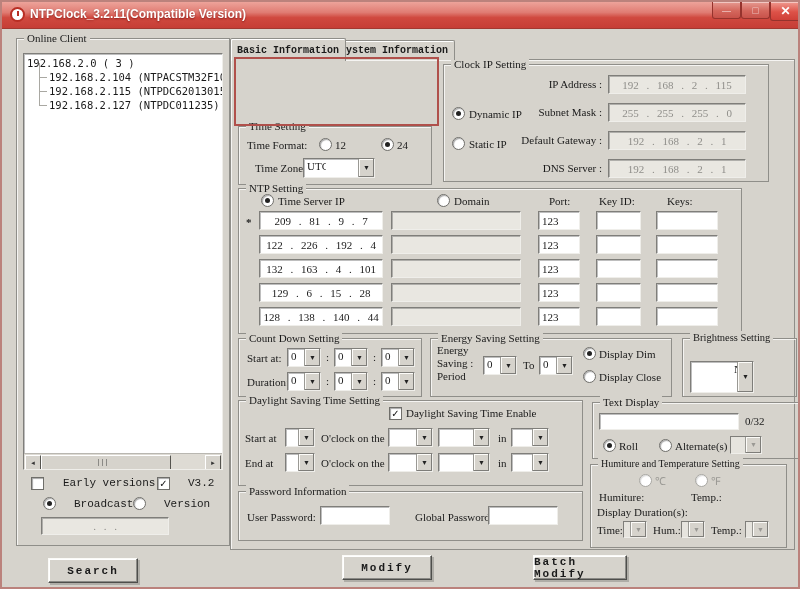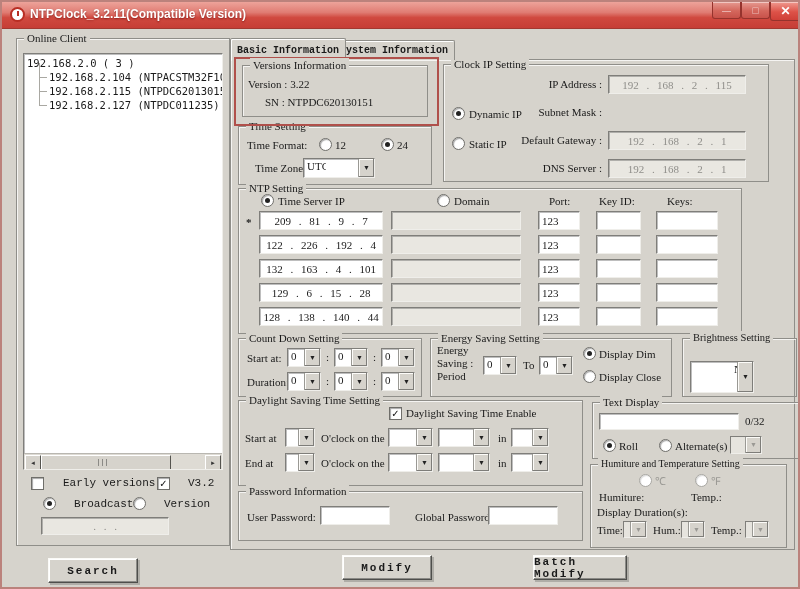--- a/index.html
+++ b/index.html
@@ -150,25 +150,20 @@
     <span class="lbl mono" style="left:133px;top:459px;">Version</span>
     <span class="inp dis ipval" style="left:24px;top:478px;width:128px;height:18px;">.        .        .</span>
   </div>
   <div class="btn" style="left:46px;top:556px;width:88px;height:23px;">Search</div>
 
   <div class="tab" id="tab-basic">Basic Information</div>
   <div class="tab" id="tab-system">System Information</div>
   <div id="tabpanel"></div>
   <div id="redrect"></div>
 
-  <div class="fs" id="grp-ver">
-    <span class="lg">Versions Information</span>
-    <span class="lbl" style="left:5px;top:12px;">Version : 3.22</span>
-    <span class="lbl" style="left:22px;top:30px;">SN : NTPDC620130151</span>
-  </div>
 
   <div class="fs" id="grp-time">
     <span class="lg">Time Setting</span>
     <span class="lbl" style="left:8px;top:12px;">Time Format:</span>
     <span class="rad" style="left:80px;top:11px;"></span>
     <span class="lbl" style="left:96px;top:12px;">12</span>
     <span class="rad on" style="left:142px;top:11px;"></span>
     <span class="lbl" style="left:158px;top:12px;">24</span>
     <span class="lbl" style="left:16px;top:35px;">Time Zone:</span>
     <span class="combo" style="left:64px;top:31px;width:72px;height:20px;gap:32px;">
@@ -179,20 +174,21 @@
 
   <div class="fs" id="grp-clockip">
     <span class="lg">Clock IP Setting</span>
     <span class="rad on" style="left:8px;top:42px;"></span>
     <span class="lbl" style="left:25px;top:43px;">Dynamic IP</span>
     <span class="rad" style="left:8px;top:72px;"></span>
     <span class="lbl" style="left:25px;top:73px;">Static IP</span>
     <span class="crow-lbl" style="top:10px;">IP Address :</span>
     <span class="inp dis ipval crow-f" style="top:10px;">192 . 168 . 2 . 115</span>
     <span class="crow-lbl" style="top:38px;">Subnet Mask :</span>
+    <span class="inp dis ipval crow-f" style="top:38px;">255 . 255 . 255 . 0</span>
     <span class="crow-lbl" style="top:66px;">Default Gateway :</span>
     <span class="inp dis ipval crow-f" style="top:66px;">192 . 168 . 2 . 1</span>
     <span class="crow-lbl" style="top:94px;">DNS Server :</span>
     <span class="inp dis ipval crow-f" style="top:94px;">192 . 168 . 2 . 1</span>
   </div>
 
   <div class="fs" id="grp-ntp">
     <span class="lg">NTP Setting</span>
     <span class="rad on" style="left:22px;top:5px;"></span>
     <span class="lbl" style="left:39px;top:6px;">Time Server IP</span>

